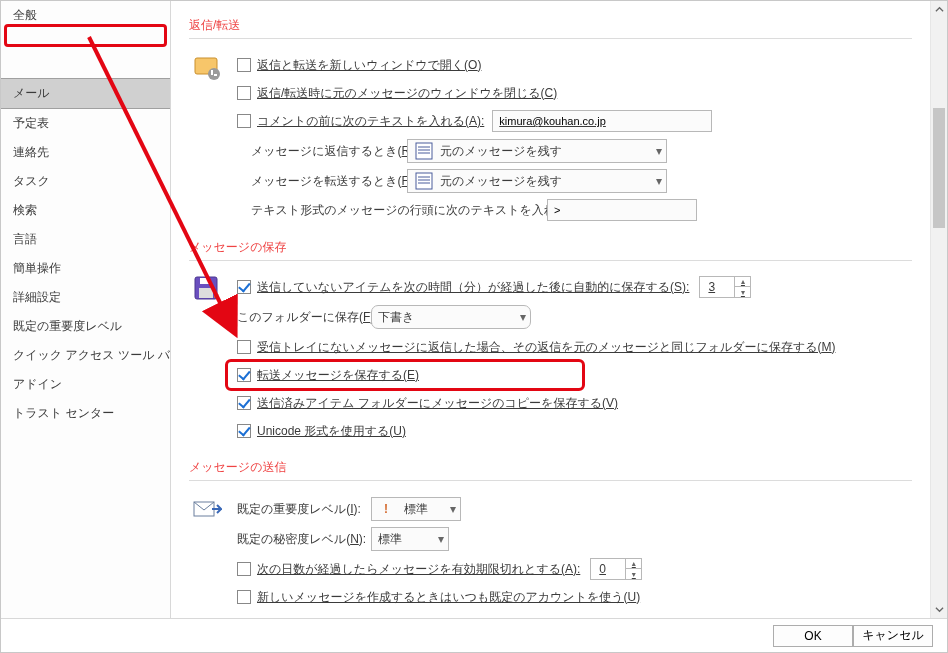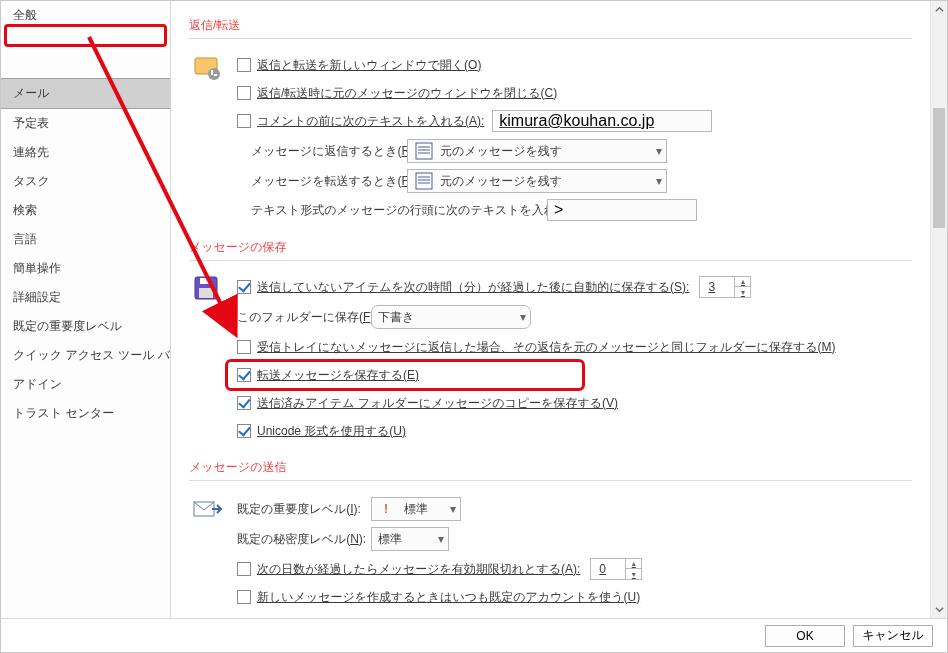--- a/index.html
+++ b/index.html
@@ -17,39 +17,39 @@
   .sb-track{flex:1;position:relative;}
   .sb-thumb{position:absolute;left:2px;right:2px;top:90px;height:120px;background:#c6c6c6;}
   .section{margin-top:6px;}
   .sect-title{font-size:12px;color:#ef4444;padding:6px 0 4px 0;border-bottom:1px solid #dcdcdc;margin-bottom:10px;font-weight:normal;}
   .row{display:flex;align-items:center;margin:4px 0 4px 50px;min-height:24px;}
   .row.indent0{margin-left:0;text-decoration:underline;}
   .chk{width:14px;height:14px;border:1px solid #888;margin-right:6px;flex:0 0 14px;display:flex;align-items:center;justify-content:center;background:#fff;}
   .chk.on::after{content:"";width:9px;height:5px;border-left:2px solid #1b6fd4;border-bottom:2px solid #1b6fd4;transform:rotate(-50deg) translate(1px,-1px);}
   .lbl{white-space:nowrap;}
   .u{text-decoration:underline;}
-  .input{border:1px solid #b8b8b8;background:#fbfbfb;height:22px;padding:0 6px;font-size:16px;}
+  .input{border:1px solid #b8b8b8;background:#fbfbfb;height:22px;padding:0 6px;font-size:11px;}
   .dropdown{border:1px solid #b8b8b8;background:#fbfbfb;height:24px;display:inline-flex;align-items:center;padding:0 4px 0 6px;}
   .dropdown .dd-caret{margin-left:auto;color:#666;}
   .spinner{border:1px solid #b8b8b8;height:22px;display:inline-flex;align-items:center;}
   .spinner .spv{padding:0 8px;min-width:34px;}
   .spinner .spb{display:flex;flex-direction:column;border-left:1px solid #b8b8b8;}
   .spinner .spb div{width:15px;height:10px;display:flex;align-items:center;justify-content:center;color:#666;font-size:8px;}
   .spinner .spb div:first-child{border-bottom:1px solid #b8b8b8;}
   .big-icon{width:36px;height:36px;margin-right:12px;flex:0 0 36px;display:flex;align-items:center;justify-content:center;}
   .sect-body{display:flex;}
   .sect-col{flex:1;}
   .form-row{display:flex;align-items:center;margin:6px 0 6px 0;}
   .form-lbl{width:170px;white-space:nowrap;text-align:left;padding-right:8px;}
   .form-lbl.indent{padding-left:14px;}
   .dd-wide{width:260px;}
   .dd-mid{width:160px;border-radius:7px;}
   .dd-sm{width:90px;}
   .dd-sm2{width:78px;}
-  .dlg-footer{height:34px;border-top:1px solid #d8d8d8;display:flex;align-items:center;justify-content:flex-end;padding:0 14px;gap:8px;}
+  .dlg-footer{height:34px;border-top:1px solid #d8d8d8;display:flex;align-items:center;justify-content:flex-end;padding:0 14px;}
   .btn{height:22px;min-width:80px;border:1px solid #adadad;background:#fdfdfd;font-size:12px;cursor:pointer;}
   
   .overlay{position:absolute;inset:0;pointer-events:none;}
   .nav-highlight{position:absolute;left:3px;top:23px;width:163px;height:23px;border:3px solid #e30613;border-radius:4px;}
   .cb-highlight{position:absolute;left:224px;top:358px;width:360px;height:32px;border:3px solid #e30613;border-radius:6px;}
   .arrow-svg{position:absolute;left:58px;top:30px;width:200px;height:320px;}
   
   .dd-ico{width:20px;height:20px;margin-right:6px;display:flex;align-items:center;justify-content:center;}
   .caret{display:inline-block;}
 </style>

